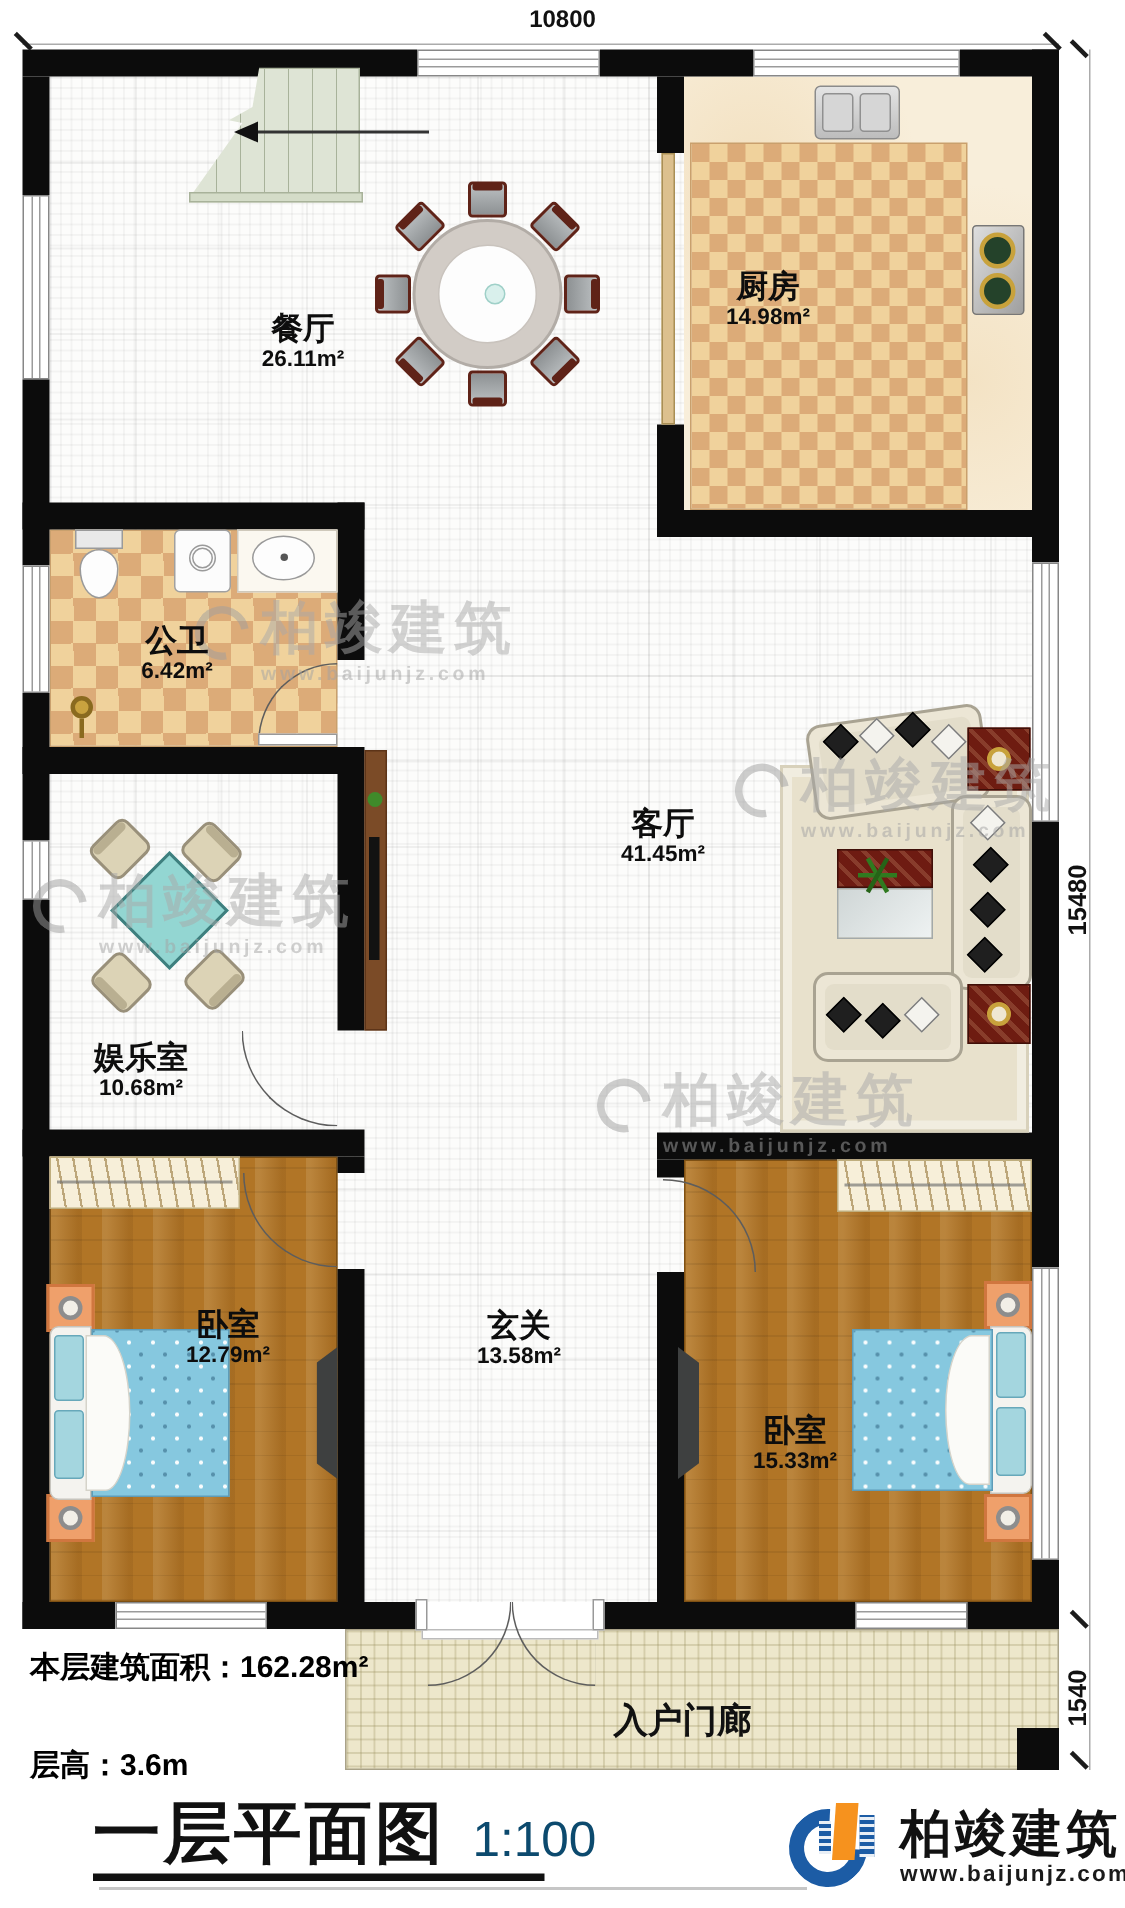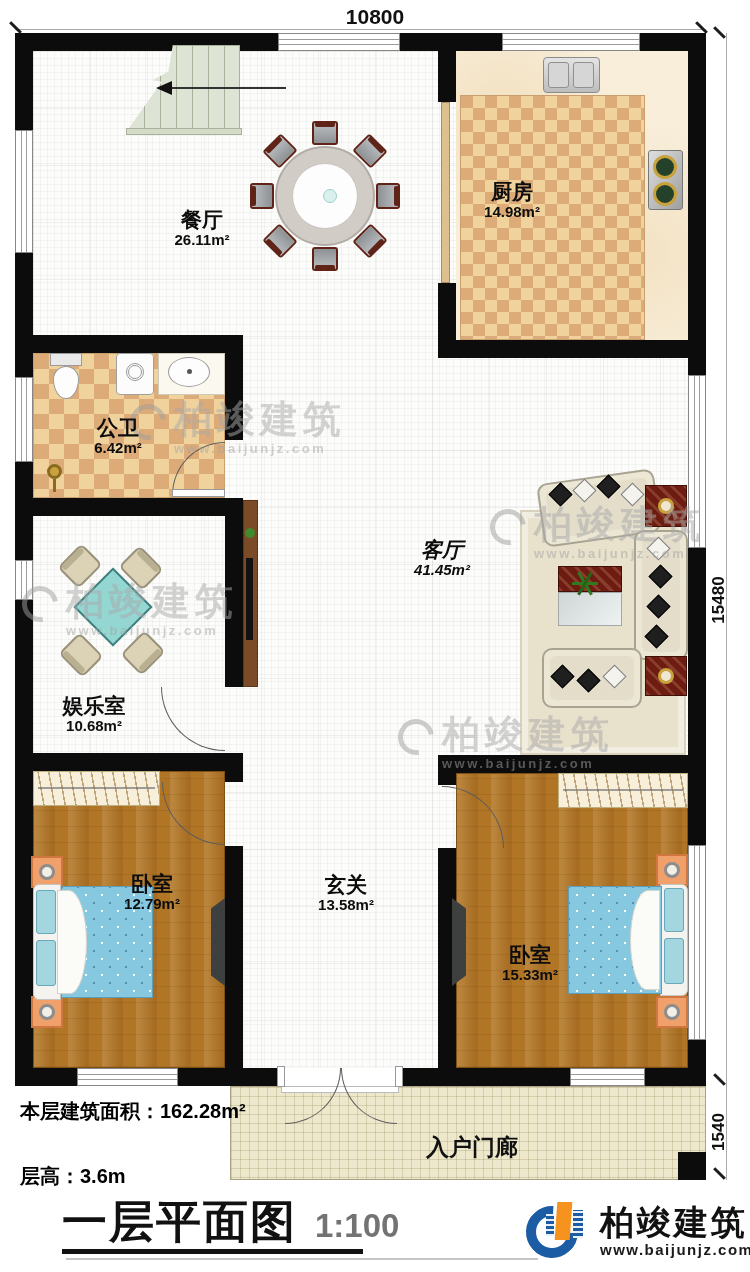--- a/index.html
+++ b/index.html
@@ -34,21 +34,21 @@
     background-image:linear-gradient(rgba(150,140,90,.28) 1px,transparent 1px),
       linear-gradient(90deg,rgba(150,140,90,.28) 1px,transparent 1px);
     background-size:9px 9px;border:1px solid #a9a288;}
   .rlabel{position:absolute;transform:translate(-50%,-50%);text-align:center;line-height:1.12;
           white-space:nowrap;color:#0d0d0d;z-index:30;}
   .rlabel .nm{font-size:21px;font-weight:700;display:block;}
   .rlabel .ar{font-size:15px;font-weight:700;display:block;}
   .arc{position:absolute;border:0 solid #5d5d5d;z-index:12;}
   .tick{position:absolute;width:15px;height:3px;background:#1c1c1c;transform:rotate(45deg);}
   .dimline{position:absolute;background:#ababab;}
-  .dimlabel{position:absolute;font-size:21px;font-weight:700;color:#111;text-align:center;}
+  .dimlabel{position:absolute;font-size:16px;font-weight:700;color:#111;text-align:center;}
   .vlabel{transform:rotate(-90deg);}
   .chair{position:absolute;width:26px;height:24px;background:linear-gradient(#bcc0c2,#8d9193);
          border:2px solid #5f2318;border-radius:3px;z-index:6;}
   .chair::before{content:"";position:absolute;left:1px;right:1px;top:-1px;height:5px;background:#5f2318;border-radius:2px;}
   .echair{position:absolute;width:34px;height:30px;background:#dcd3b6;border:2px solid #99907a;border-radius:6px;z-index:6;}
   .echair::before{content:"";position:absolute;left:1px;right:1px;top:0;height:6px;background:#b9af91;border-radius:3px;}
   .sofa{position:absolute;background:#ece6d5;border:2px solid #a9a392;border-radius:10px;z-index:8;}
   .sofa::before{content:"";position:absolute;inset:6px;background:#e3ddca;border-radius:6px;}
   .pil{position:absolute;width:17px;height:17px;transform:rotate(45deg);z-index:9;}
   .pb{background:#1f1f1f;border:1px solid #000;}
@@ -71,21 +71,21 @@
   .blanket{position:absolute;background:#fbfbf8;border:1px solid #d5d3ca;z-index:10;}
   .tvwedge{position:absolute;background:#3e4040;z-index:9;}
   .wm{position:absolute;display:flex;gap:8px;align-items:flex-start;z-index:25;opacity:.5;pointer-events:none;}
   .wm-ring{width:36px;height:36px;border:5px solid #9f9f9f;border-right-color:transparent;border-radius:50%;
            transform:rotate(35deg);flex:0 0 auto;margin-top:4px;}
   .wm-name{font-size:38px;font-weight:700;letter-spacing:5px;color:#a9a9a9;line-height:1;display:block;}
   .wm-url{font-size:13px;font-weight:700;letter-spacing:2.5px;color:#a3a3a3;display:block;margin-top:3px;}
   .ftext{position:absolute;font-size:20px;font-weight:600;color:#000;white-space:nowrap;}
   .title-row{position:absolute;display:flex;align-items:baseline;gap:18px;}
   .title-cn{font-size:45px;font-weight:700;letter-spacing:2px;color:#111;}
-  .title-scale{font-size:33px;font-weight:700;color:#737373;}
+  .title-scale{font-size:33px;font-weight:400;color:#0c4a6e;}
   .brand-name{position:absolute;font-size:34px;font-weight:900;letter-spacing:3px;color:#111;white-space:nowrap;}
   .brand-url{position:absolute;font-size:15px;font-weight:700;letter-spacing:1.5px;color:#1a1a1a;white-space:nowrap;}
   .porch-label{position:absolute;transform:translate(-50%,-50%);font-size:23px;font-weight:700;color:#111;white-space:nowrap;z-index:30;}
 </style>
 </head>
 <body>
 
 <div class="plan">
 
   <div class="interior" style="left:33px;top:51px;width:655px;height:1017px;"></div>
@@ -293,41 +293,41 @@
     <span class="ar">26.11m²</span>
   </div>
   <div class="rlabel" style="left:512px;top:200px;">
     <span class="nm">厨房</span>
     <span class="ar">14.98m²</span>
   </div>
   <div class="rlabel" style="left:118px;top:436px;">
     <span class="nm">公卫</span>
     <span class="ar">6.42m²</span>
   </div>
-  <div class="rlabel" style="left:442px;top:558px;font-style:italic;">
+  <div class="rlabel" style="left:442px;top:558px;">
     <span class="nm">客厅</span>
     <span class="ar">41.45m²</span>
   </div>
   <div class="rlabel" style="left:94px;top:714px;">
     <span class="nm">娱乐室</span>
     <span class="ar">10.68m²</span>
   </div>
   <div class="rlabel" style="left:152px;top:892px;">
     <span class="nm">卧室</span>
     <span class="ar">12.79m²</span>
   </div>
   <div class="rlabel" style="left:346px;top:893px;">
     <span class="nm">玄关</span>
     <span class="ar">13.58m²</span>
   </div>
   <div class="rlabel" style="left:530px;top:963px;">
     <span class="nm">卧室</span>
     <span class="ar">15.33m²</span>
   </div>
-  <div class="porch-label" style="left:455px;top:1147px;margin-left:17px;">入户门廊</div>
+  <div class="porch-label" style="left:455px;top:1147px;">入户门廊</div>
 
   <div class="dimline" style="left:15px;top:29px;width:691px;height:1px;"></div>
   <div class="tick" style="left:8px;top:26px;"></div>
   <div class="tick" style="left:694px;top:26px;"></div>
   <div class="dimlabel" style="left:322px;top:5px;width:106px;">10800</div>
   <div class="dimline" style="left:726px;top:33px;width:1px;height:1147px;"></div>
   <div class="tick" style="left:712px;top:31px;"></div>
   <div class="tick" style="left:712px;top:1078px;"></div>
   <div class="tick" style="left:712px;top:1172px;"></div>
   <div class="dimlabel vlabel" style="left:664px;top:590px;width:110px;font-size:17px;">15480</div>

